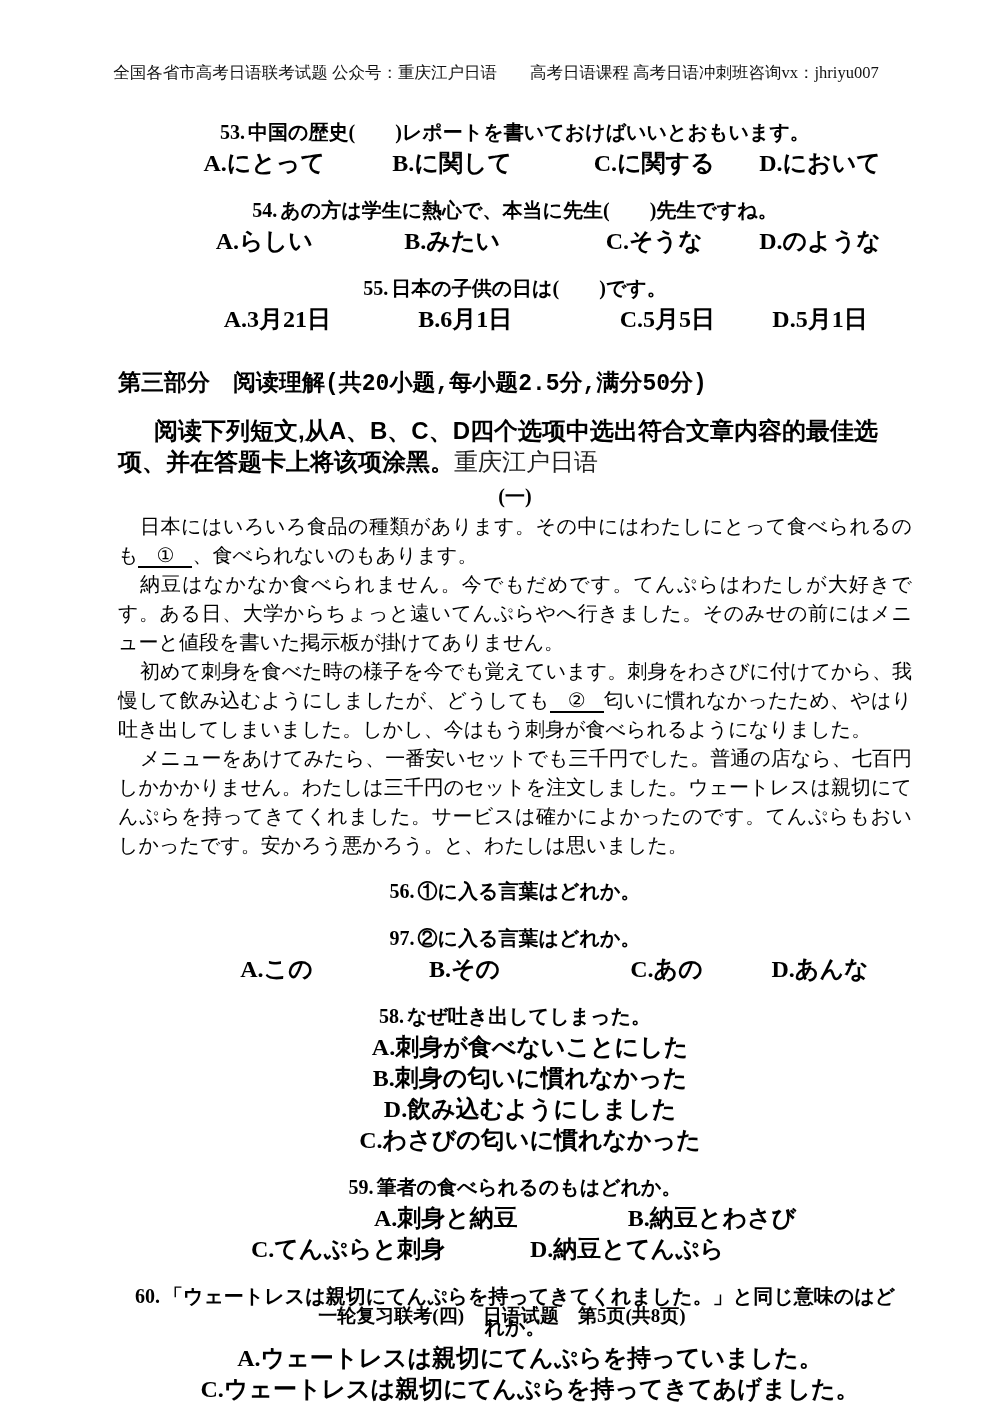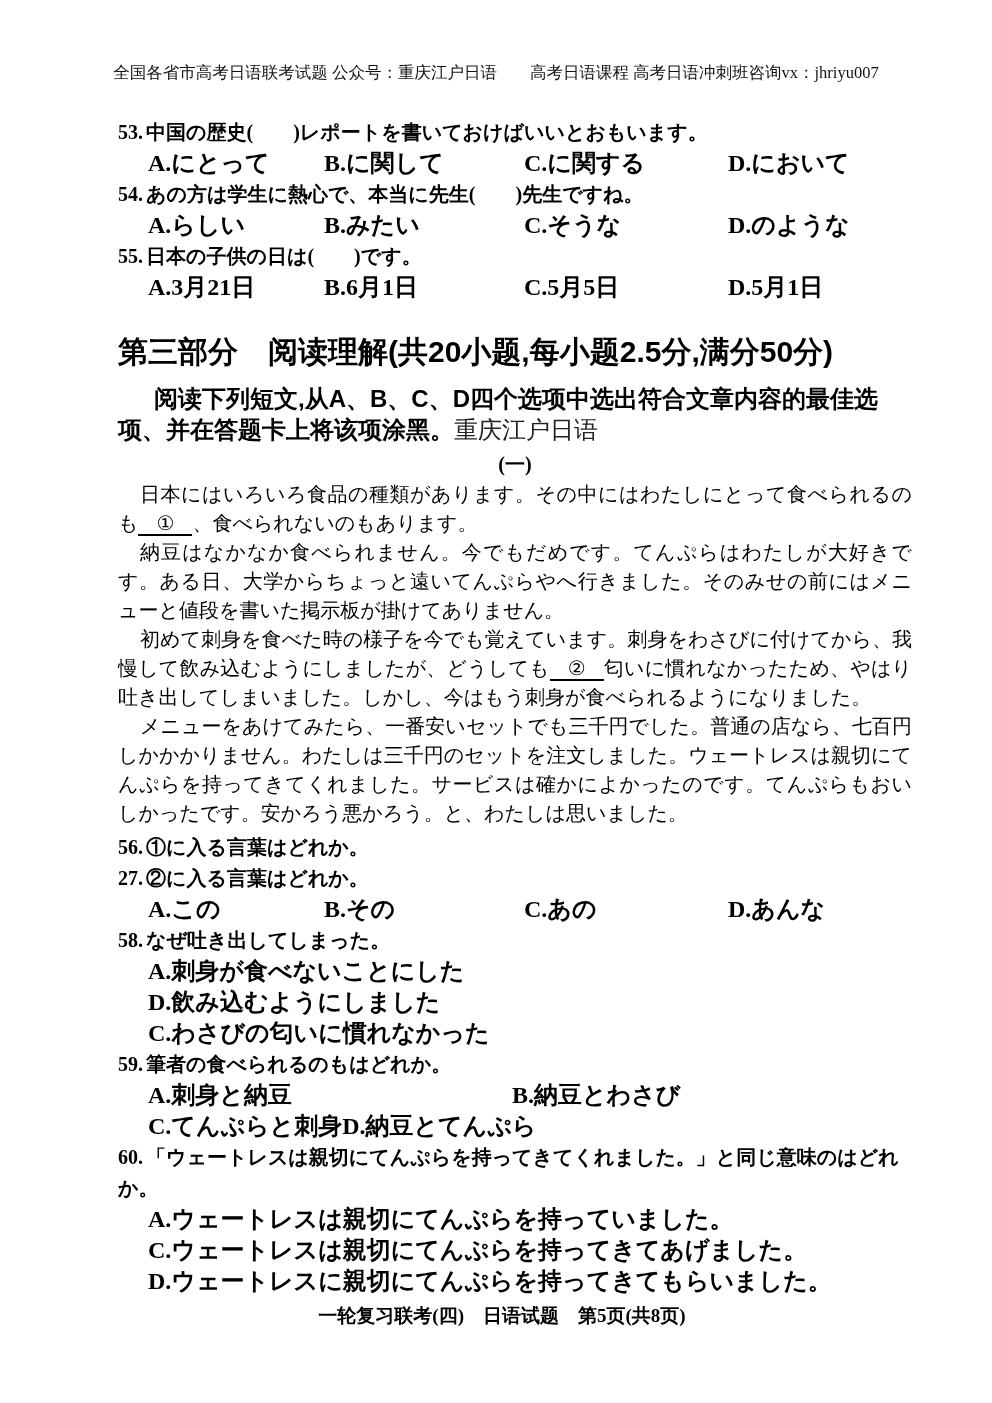--- a/index.html
+++ b/index.html
@@ -6,35 +6,35 @@
   .page{
     width:992px;height:1403px;background:#ffffff;color:#000;
     font-family:"Liberation Serif","DejaVu Serif",serif;
     position:relative;overflow:hidden;box-sizing:border-box;
   }
   .doc-header{
     margin-top:62px;text-align:center;font-size:16.5px;line-height:22px;
     font-weight:normal;color:#111;white-space:nowrap;
   }
   .content{padding:0 80px 0 118px;box-sizing:border-box;}
-  .q-block{margin:0;}
+  .q-block{margin:16px;text-align:center;}
   .q-stem{font-size:20px;line-height:31px;font-weight:bold;}
   .q-num{margin-right:3px;}
   .opts{padding-left:30px;font-size:24px;line-height:31px;font-weight:bold;}
   .opts-4 .opt{display:inline-block;white-space:nowrap;}
   .opts-4 .opt:nth-child(1){width:170px;}
   .opts-4 .opt:nth-child(2){width:194px;}
   .opts-4 .opt:nth-child(3){width:198px;}
   .opts-2 .opt{display:inline-block;white-space:nowrap;}
   .opts-2 .opt:nth-child(odd){width:364px;}
   .opts-list .opt{display:block;line-height:31px;}
   .section-title{
-    font-size:30px;font-weight:bold;line-height:34px;
+    font-size:23px;font-weight:bold;line-height:34px;
     margin-top:32px;margin-bottom:14px;
-    font-family:Liberation Sans, sans-serif;
+    font-family:Liberation Mono, monospace;
   }
   .instructions{
     font-size:24px;font-weight:bold;line-height:31px;text-indent:36px;
     font-family:"Liberation Sans","DejaVu Sans",sans-serif;margin:0;
   }
   .brand-normal{font-weight:normal;color:#222;font-family:"Liberation Serif","DejaVu Serif",serif;}
   .passage-label{text-align:center;font-size:20px;font-weight:bold;line-height:31px;margin-top:3px;}
   .passage p{margin:0;font-size:20px;line-height:29px;font-weight:normal;text-indent:22px;text-align:justify;}
   .blank{
     display:inline-block;border-bottom:2px solid #000;padding:0 18px;
@@ -113,36 +113,37 @@
     <div class="reading-qs">
 
       <div class="q-block">
         <div class="q-stem">
           <span class="q-num">56.</span><span>①に入る言葉はどれか。</span>
         </div>
       </div>
 
       <div class="q-block">
         <div class="q-stem">
-          <span class="q-num">27.</span><span>②に入る言葉はどれか。</span>
+          <span class="q-num">97.</span><span>②に入る言葉はどれか。</span>
         </div>
         <div class="opts opts-4">
           <span class="opt">A.この</span>
           <span class="opt">B.その</span>
           <span class="opt">C.あの</span>
           <span class="opt">D.あんな</span>
         </div>
       </div>
 
       <div class="q-block">
         <div class="q-stem">
           <span class="q-num">58.</span><span>なぜ吐き出してしまった。</span>
         </div>
         <div class="opts opts-list">
           <span class="opt">A.刺身が食べないことにした</span>
+          <span class="opt">B.刺身の匂いに慣れなかった</span>
           <span class="opt">D.飲み込むようにしました</span>
           <span class="opt">C.わさびの匂いに慣れなかった</span>
         </div>
       </div>
 
       <div class="q-block">
         <div class="q-stem">
           <span class="q-num">59.</span><span>筆者の食べられるのもはどれか。</span>
         </div>
         <div class="opts opts-2">

